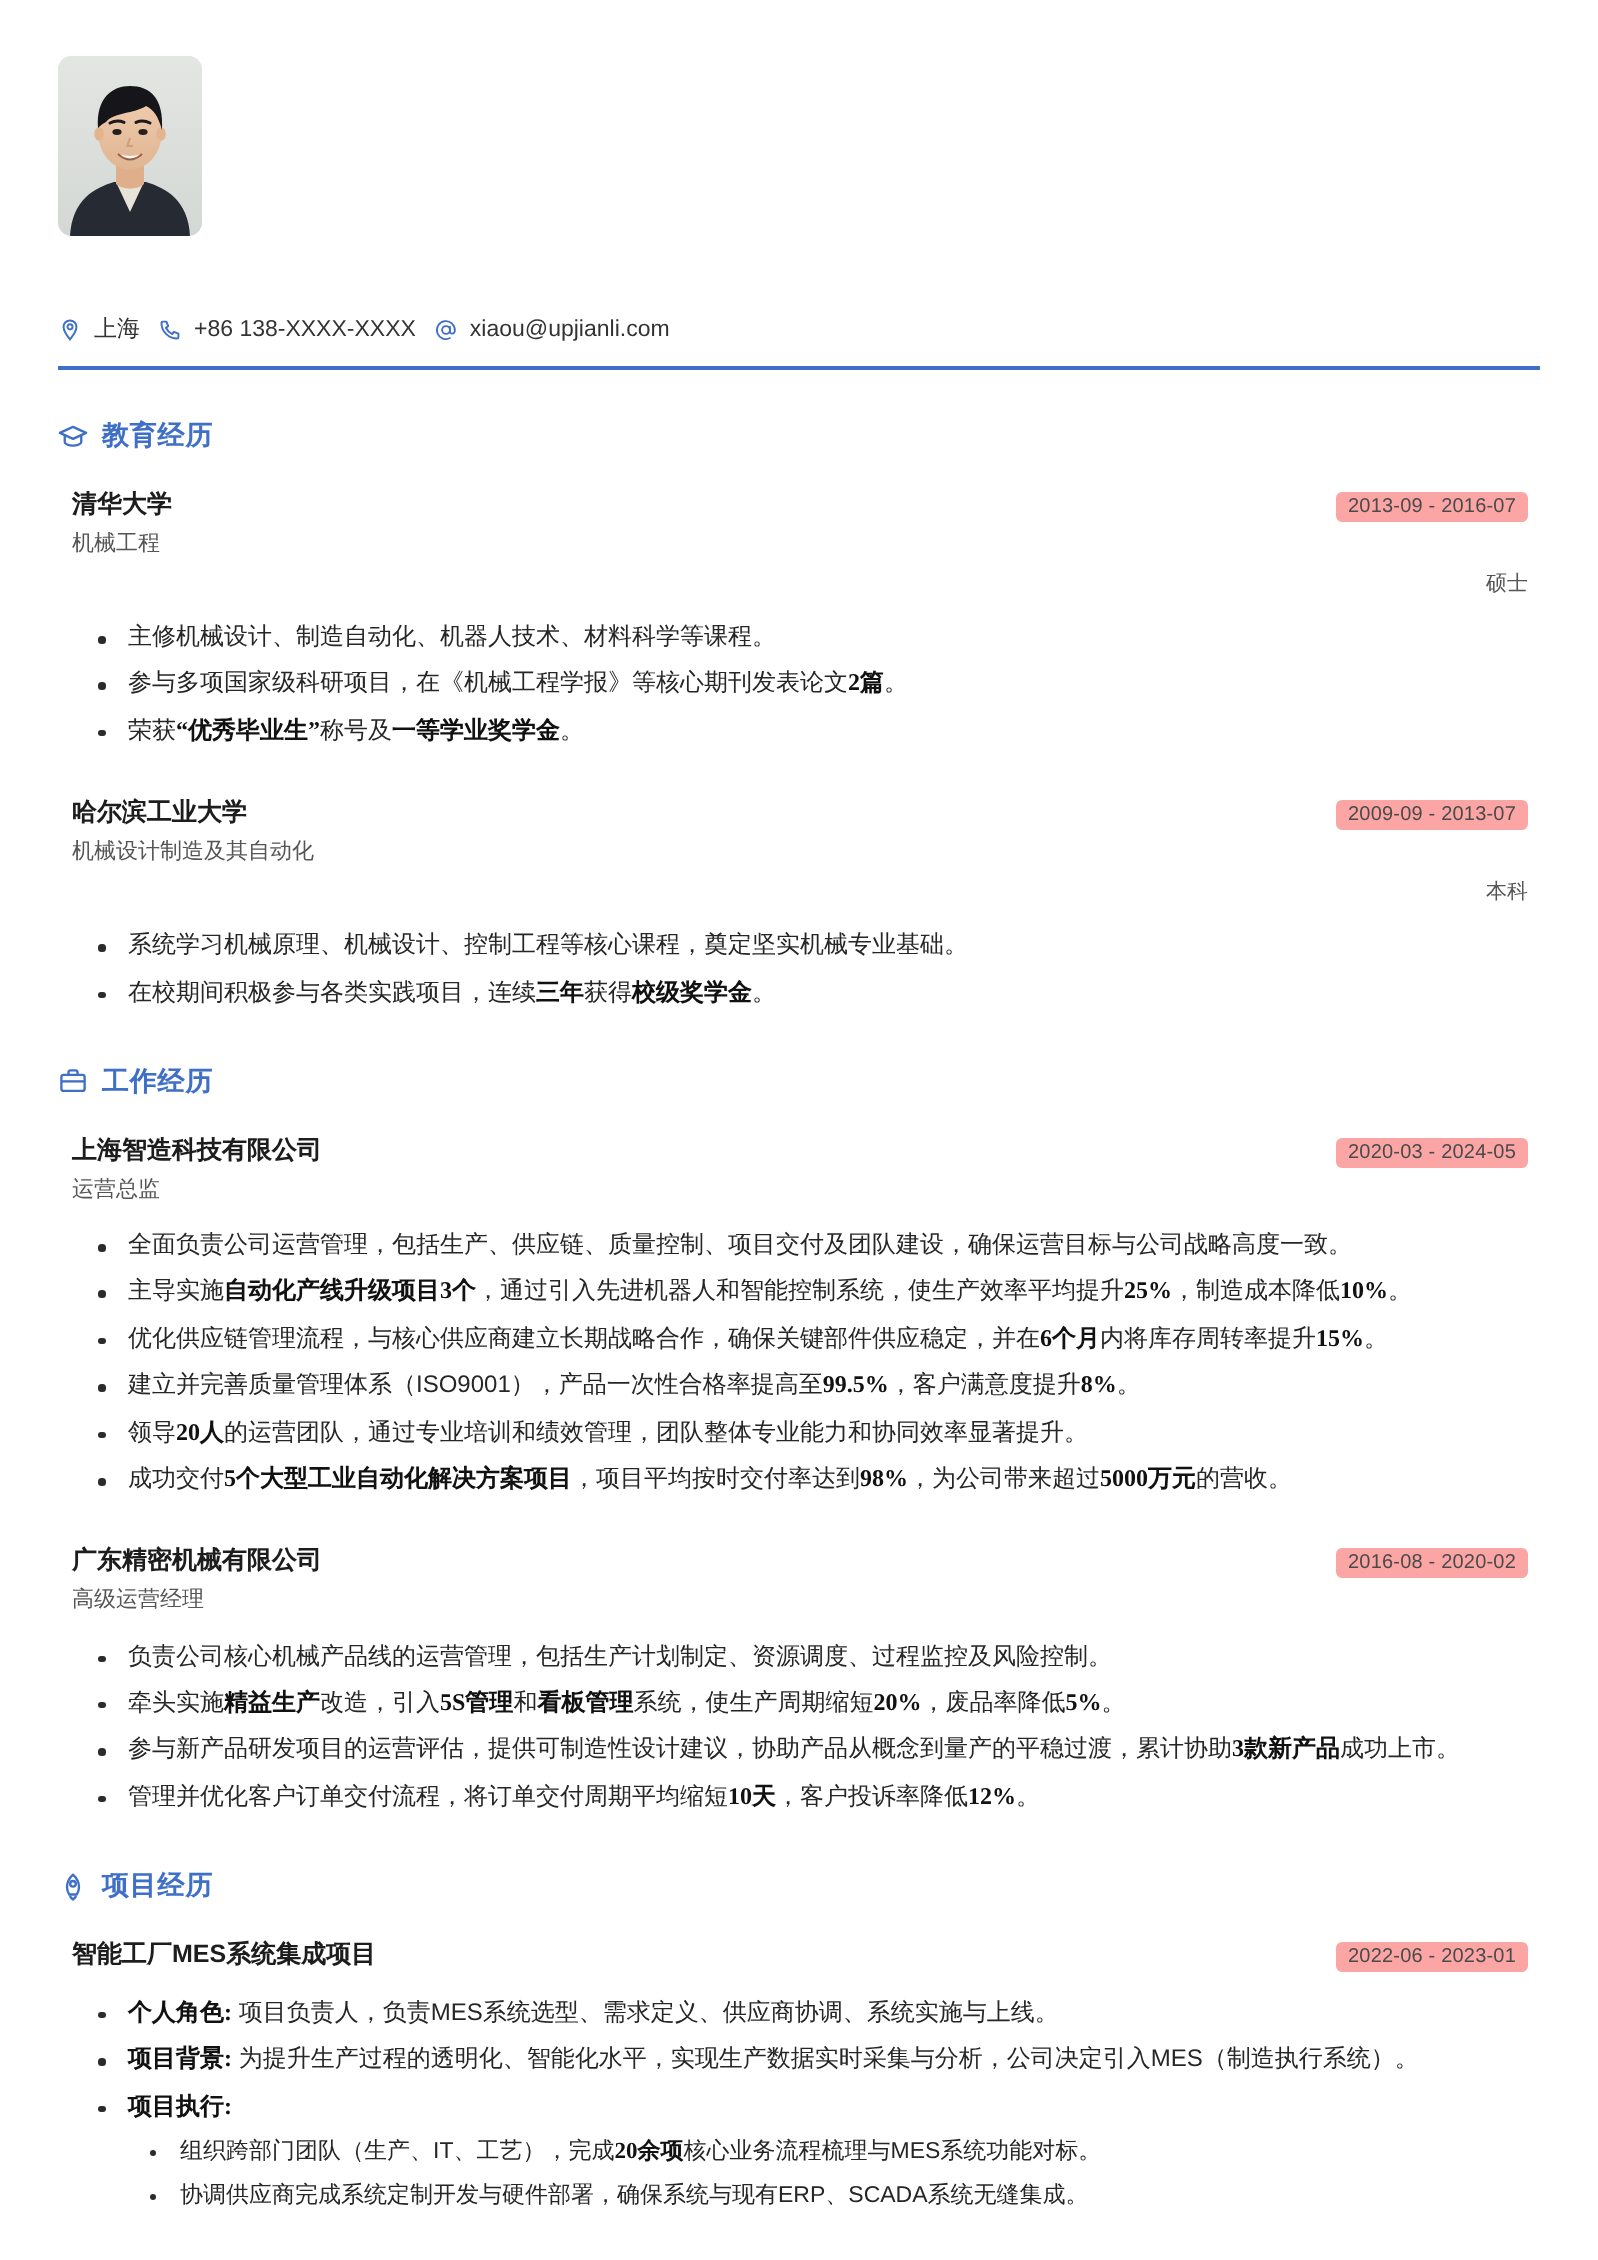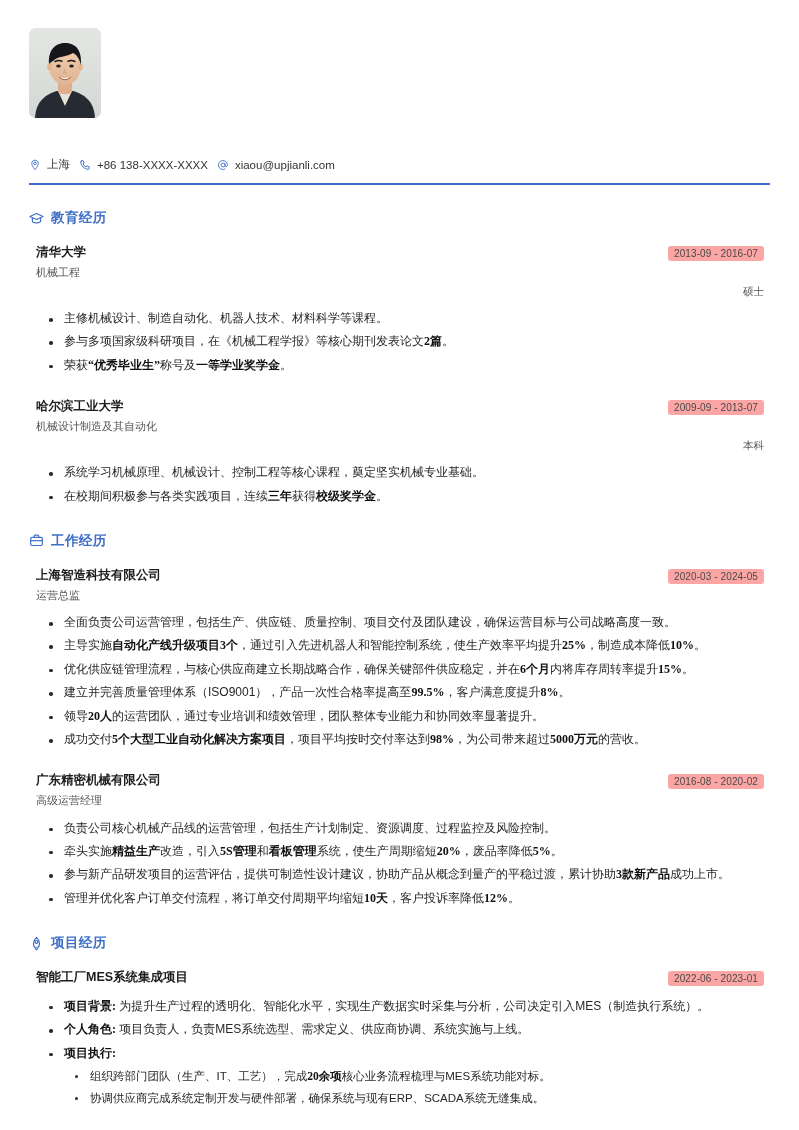--- a/index.html
+++ b/index.html
@@ -361,22 +361,22 @@
           <span class="section-title">项目经历</span>
         </div>
         <div class="entry">
           <div class="entry-top">
             <div class="entry-left">
               <div class="entry-title">智能工厂MES系统集成项目</div>
             </div>
             <div class="entry-right"><span class="date-badge">2022-06 - 2023-01</span></div>
           </div>
           <ul class="bullets">
+            <li><b>个人角色:</b> 项目负责人，负责MES系统选型、需求定义、供应商协调、系统实施与上线。</li>
             <li><b>项目背景:</b> 为提升生产过程的透明化、智能化水平，实现生产数据实时采集与分析，公司决定引入MES（制造执行系统）。</li>
-            <li><b>个人角色:</b> 项目负责人，负责MES系统选型、需求定义、供应商协调、系统实施与上线。</li>
             <li><b>项目执行:</b><ul class="subbullets">
                 <li>组织跨部门团队（生产、IT、工艺），完成<b>20余项</b>核心业务流程梳理与MES系统功能对标。</li>
                 <li>协调供应商完成系统定制开发与硬件部署，确保系统与现有ERP、SCADA系统无缝集成。</li>
               </ul></li>
           </ul>
         </div>
       </div>
     </div>
 
 </div>

